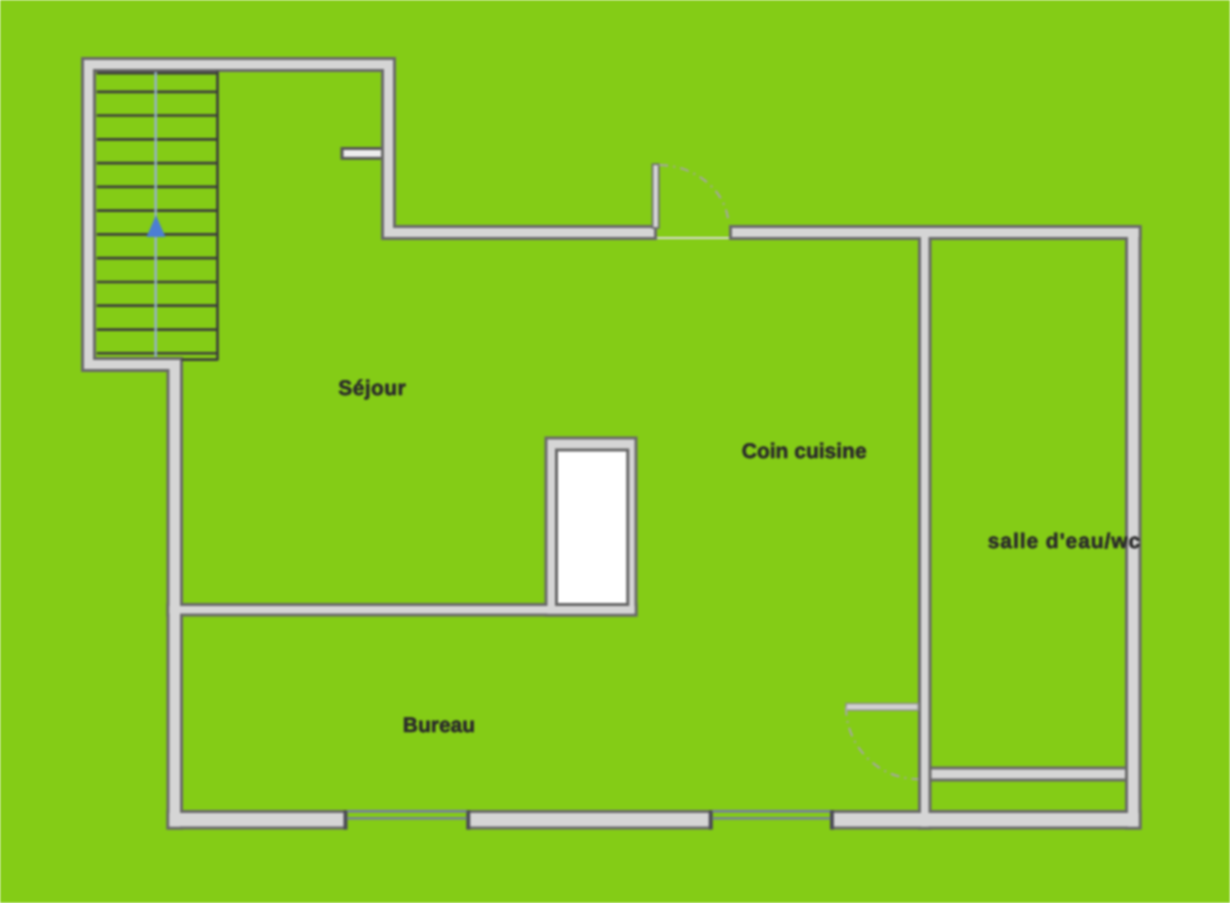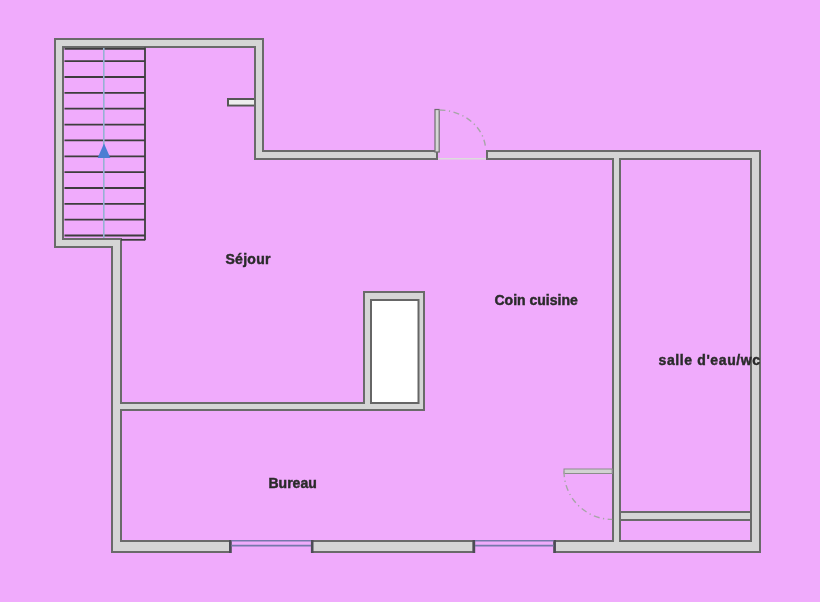--- a/index.html
+++ b/index.html
@@ -1,16 +1,16 @@
 <!DOCTYPE html>
 <html><head>
 <meta charset="utf-8">
 <style>
   html,body{margin:0;padding:0;background:#ffffff;}
-  #plan{position:relative;width:820px;height:602px;background:#f0abfc;overflow:hidden;filter:blur(0.65px);}
+  #plan{position:relative;width:820px;height:602px;background:#84cc16;overflow:hidden;filter:blur(0.65px);}
   #plan svg{position:absolute;left:0;top:0;}
   .lab{font-family:"Liberation Sans", sans-serif;font-weight:bold;font-size:14px;fill:#2b2b2b;stroke:#2b2b2b;stroke-width:0.45px;}
 </style>
 </head>
 <body>
 <div id="plan">
   <svg id="fills" width="820" height="602" viewBox="0 0 820 602" style="z-index:2">
     <g fill="#d5d5d5">
       <rect x="56" y="40" width="206" height="6"></rect>
       <rect x="56" y="40" width="6" height="206"></rect>

